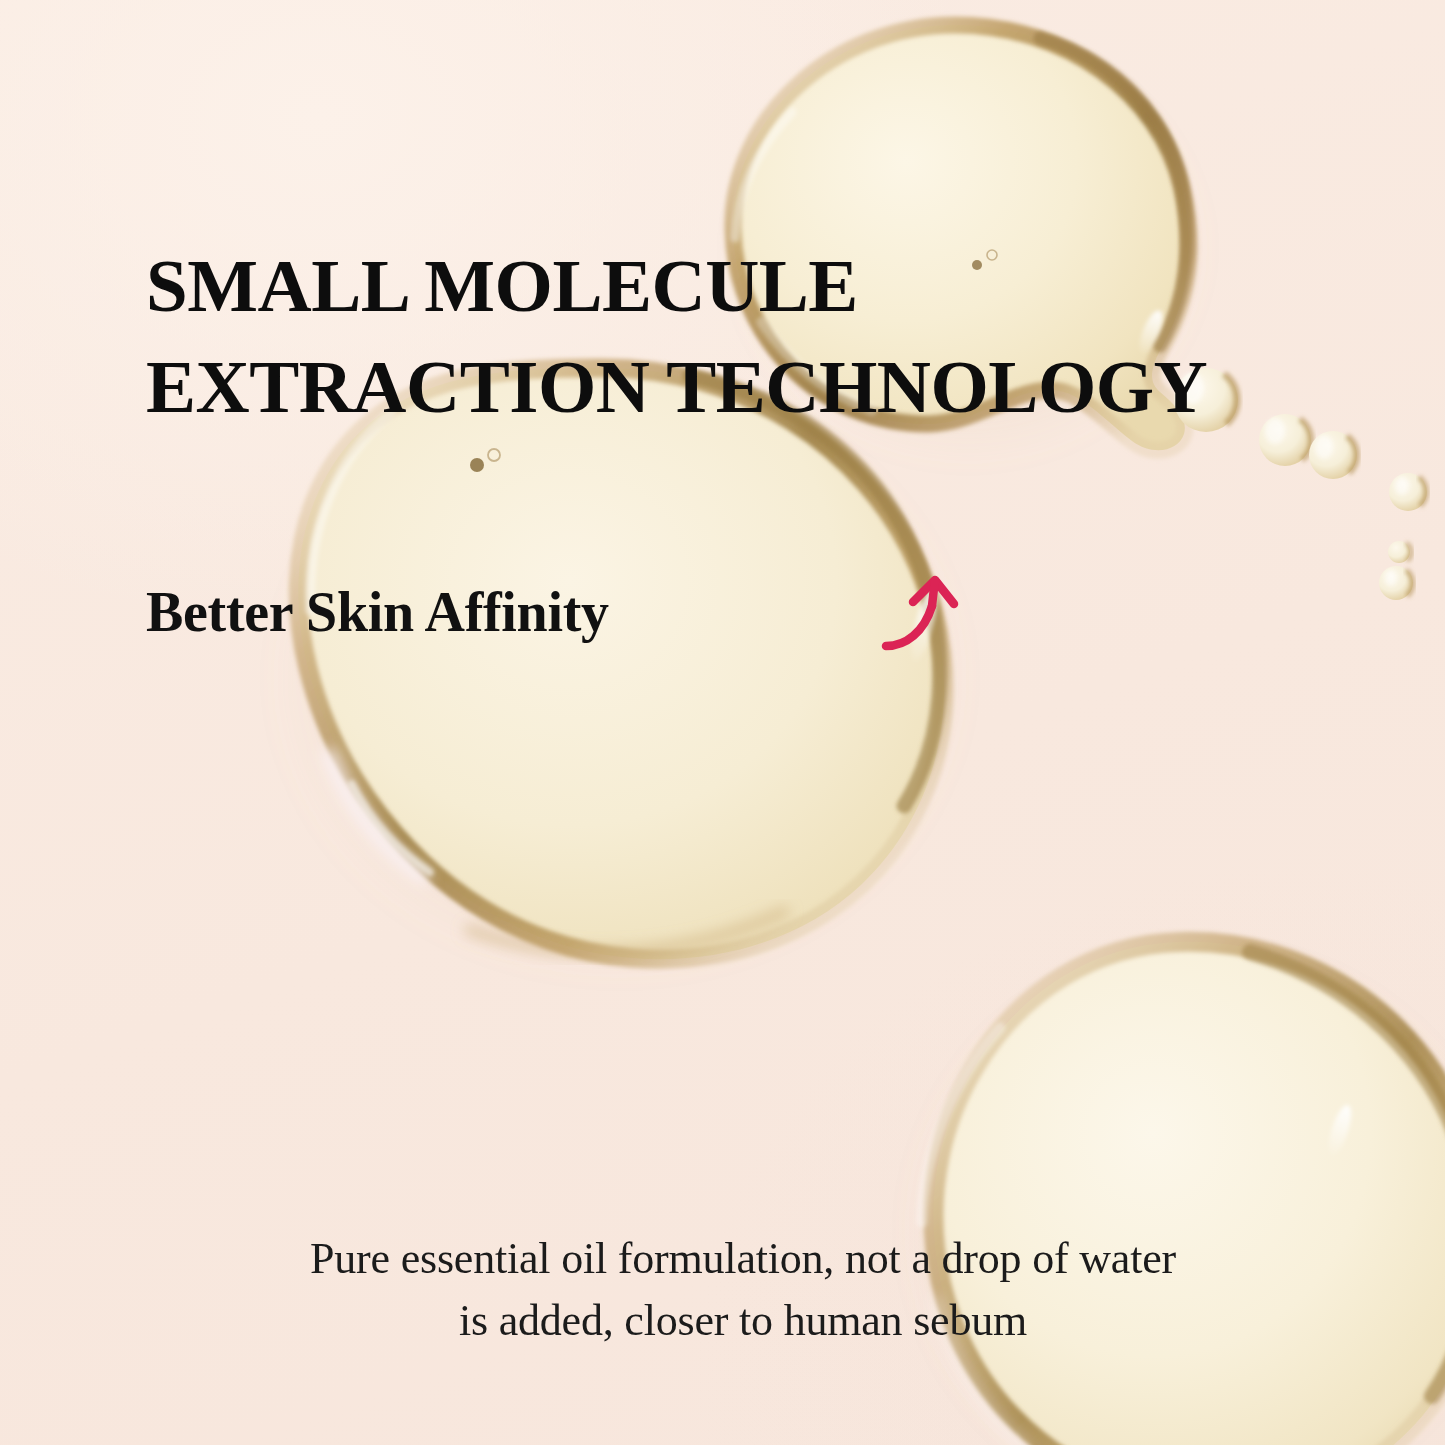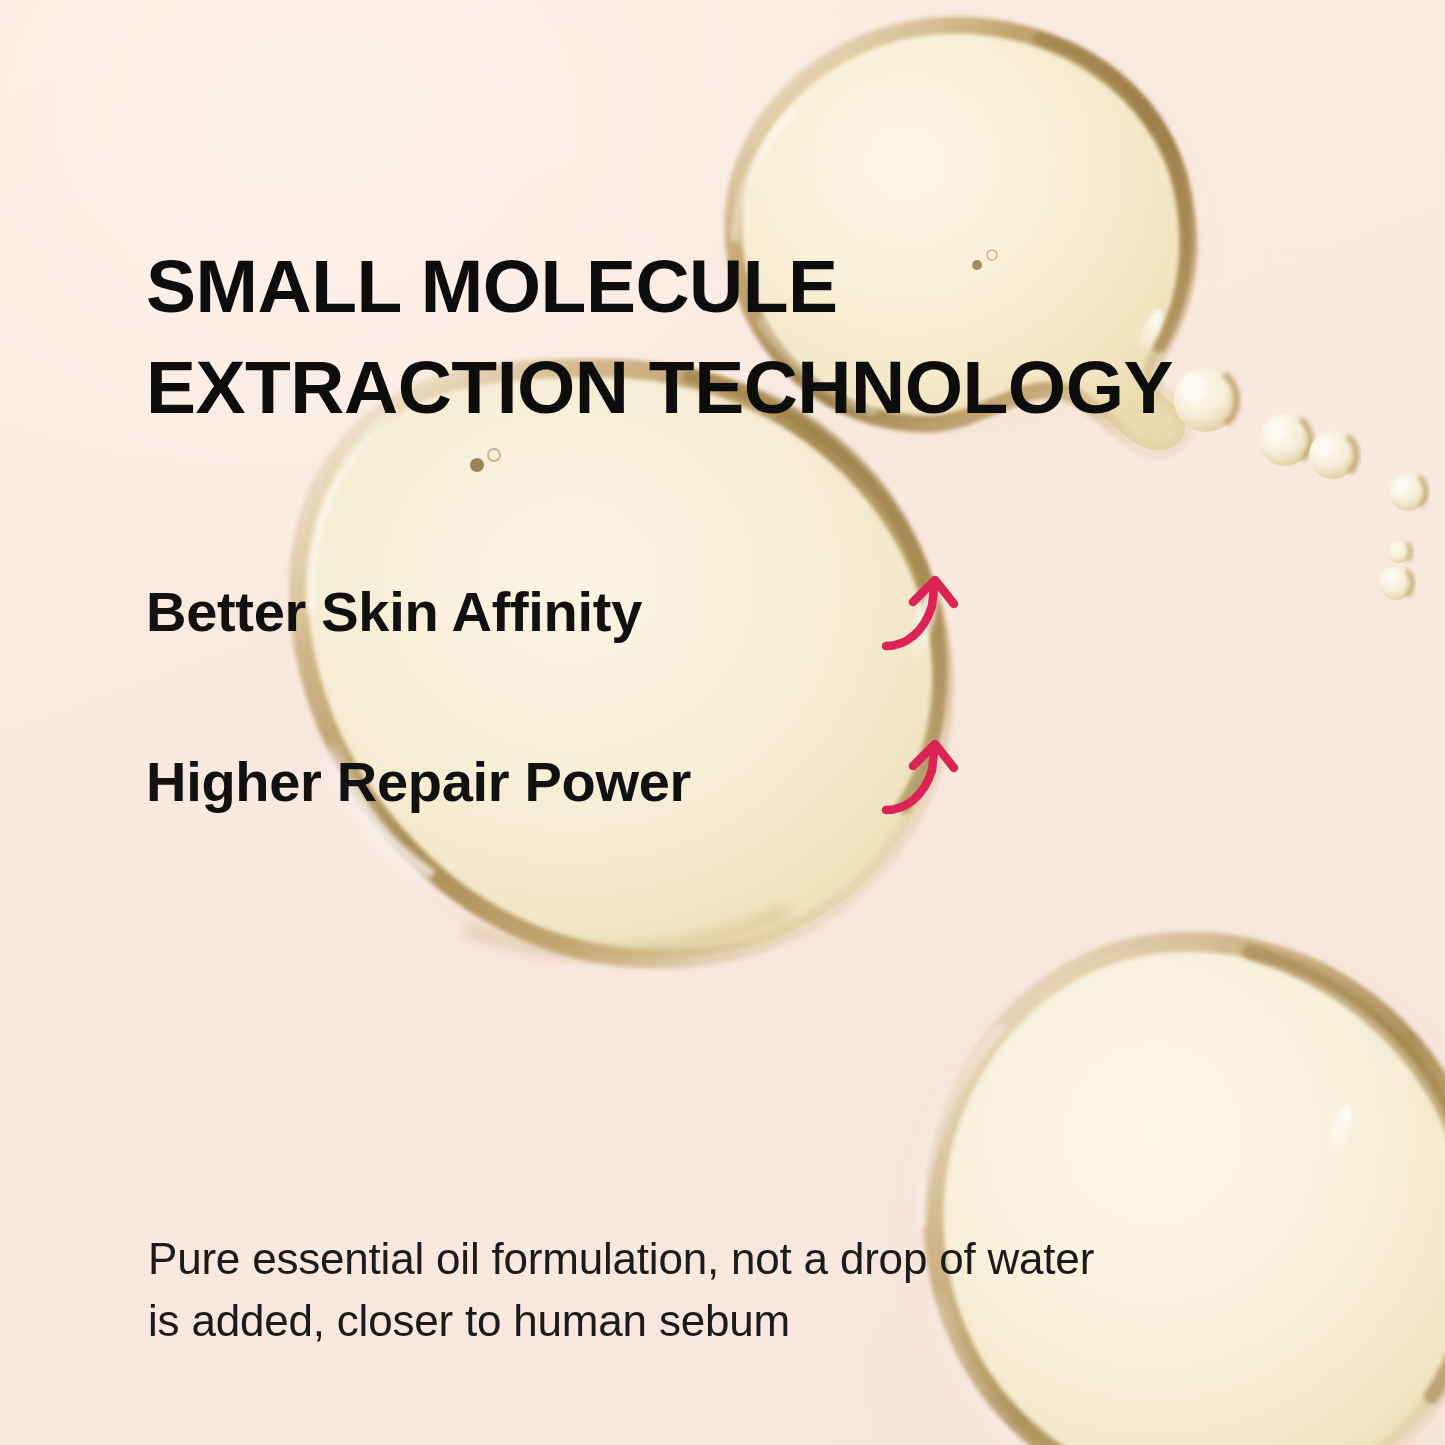--- a/index.html
+++ b/index.html
@@ -32,20 +32,21 @@
     position: absolute;
     inset: 0;
     width: 1445px;
     height: 1445px;
   }
 
   
   .content {
     position: absolute;
     inset: 0;
+    font-family: Liberation Serif, serif;
   }
 
   .title {
     position: absolute;
     left: 146px;
     top: 186px;
     width: 1200px;
     font-size: 75px;
     font-weight: 700;
     line-height: 1.34;
@@ -90,20 +91,21 @@
     position: absolute;
     left: 148px;
     top: 1184px;
     width: 1190px;
     font-size: 44px;
     font-weight: 400;
     line-height: 1.42;
     letter-spacing: -0.2px;
     color: #1b1b1b;
     white-space: pre-line;
+    text-align: center;
   }
 </style>
 </head>
 <body>
 
 <div id="poster">
 
   <div class="bg-wash"></div>
 
   <svg class="drops-layer" viewBox="0 0 1445 1445" aria-hidden="true">
@@ -309,28 +311,20 @@
       <div class="feature-row">
         <span class="feature-label">Better Skin Affinity</span>
         <svg class="feature-arrow" viewBox="0 0 86 92" aria-hidden="true">
           <path d="M 6,80 C 26,80 44,66 52,40" fill="none" stroke="#DB2455" stroke-width="8.5" stroke-linecap="round"></path>
           <path d="M 33,36 L 55,14 L 74,38" fill="none" stroke="#DB2455" stroke-width="8.5" stroke-linecap="round" stroke-linejoin="round"></path>
           <path d="M 52,40 C 53,30 54,22 55,15" fill="none" stroke="#DB2455" stroke-width="8.5" stroke-linecap="round"></path>
         </svg>
       </div>
 
 
-      <div class="feature-row">
-        <span class="feature-label">Higher Repair Power</span>
-        <svg class="feature-arrow" viewBox="0 0 86 92" aria-hidden="true">
-          <path d="M 6,80 C 26,80 44,66 52,40" fill="none" stroke="#DB2455" stroke-width="8.5" stroke-linecap="round"></path>
-          <path d="M 33,36 L 55,14 L 74,38" fill="none" stroke="#DB2455" stroke-width="8.5" stroke-linecap="round" stroke-linejoin="round"></path>
-          <path d="M 52,40 C 53,30 54,22 55,15" fill="none" stroke="#DB2455" stroke-width="8.5" stroke-linecap="round"></path>
-        </svg>
-      </div>
 
     </div>
 
     <p class="caption">Pure essential oil formulation, not a drop of water
 is added, closer to human sebum</p>
 
   </div>
 </div>
 
 </body></html>

